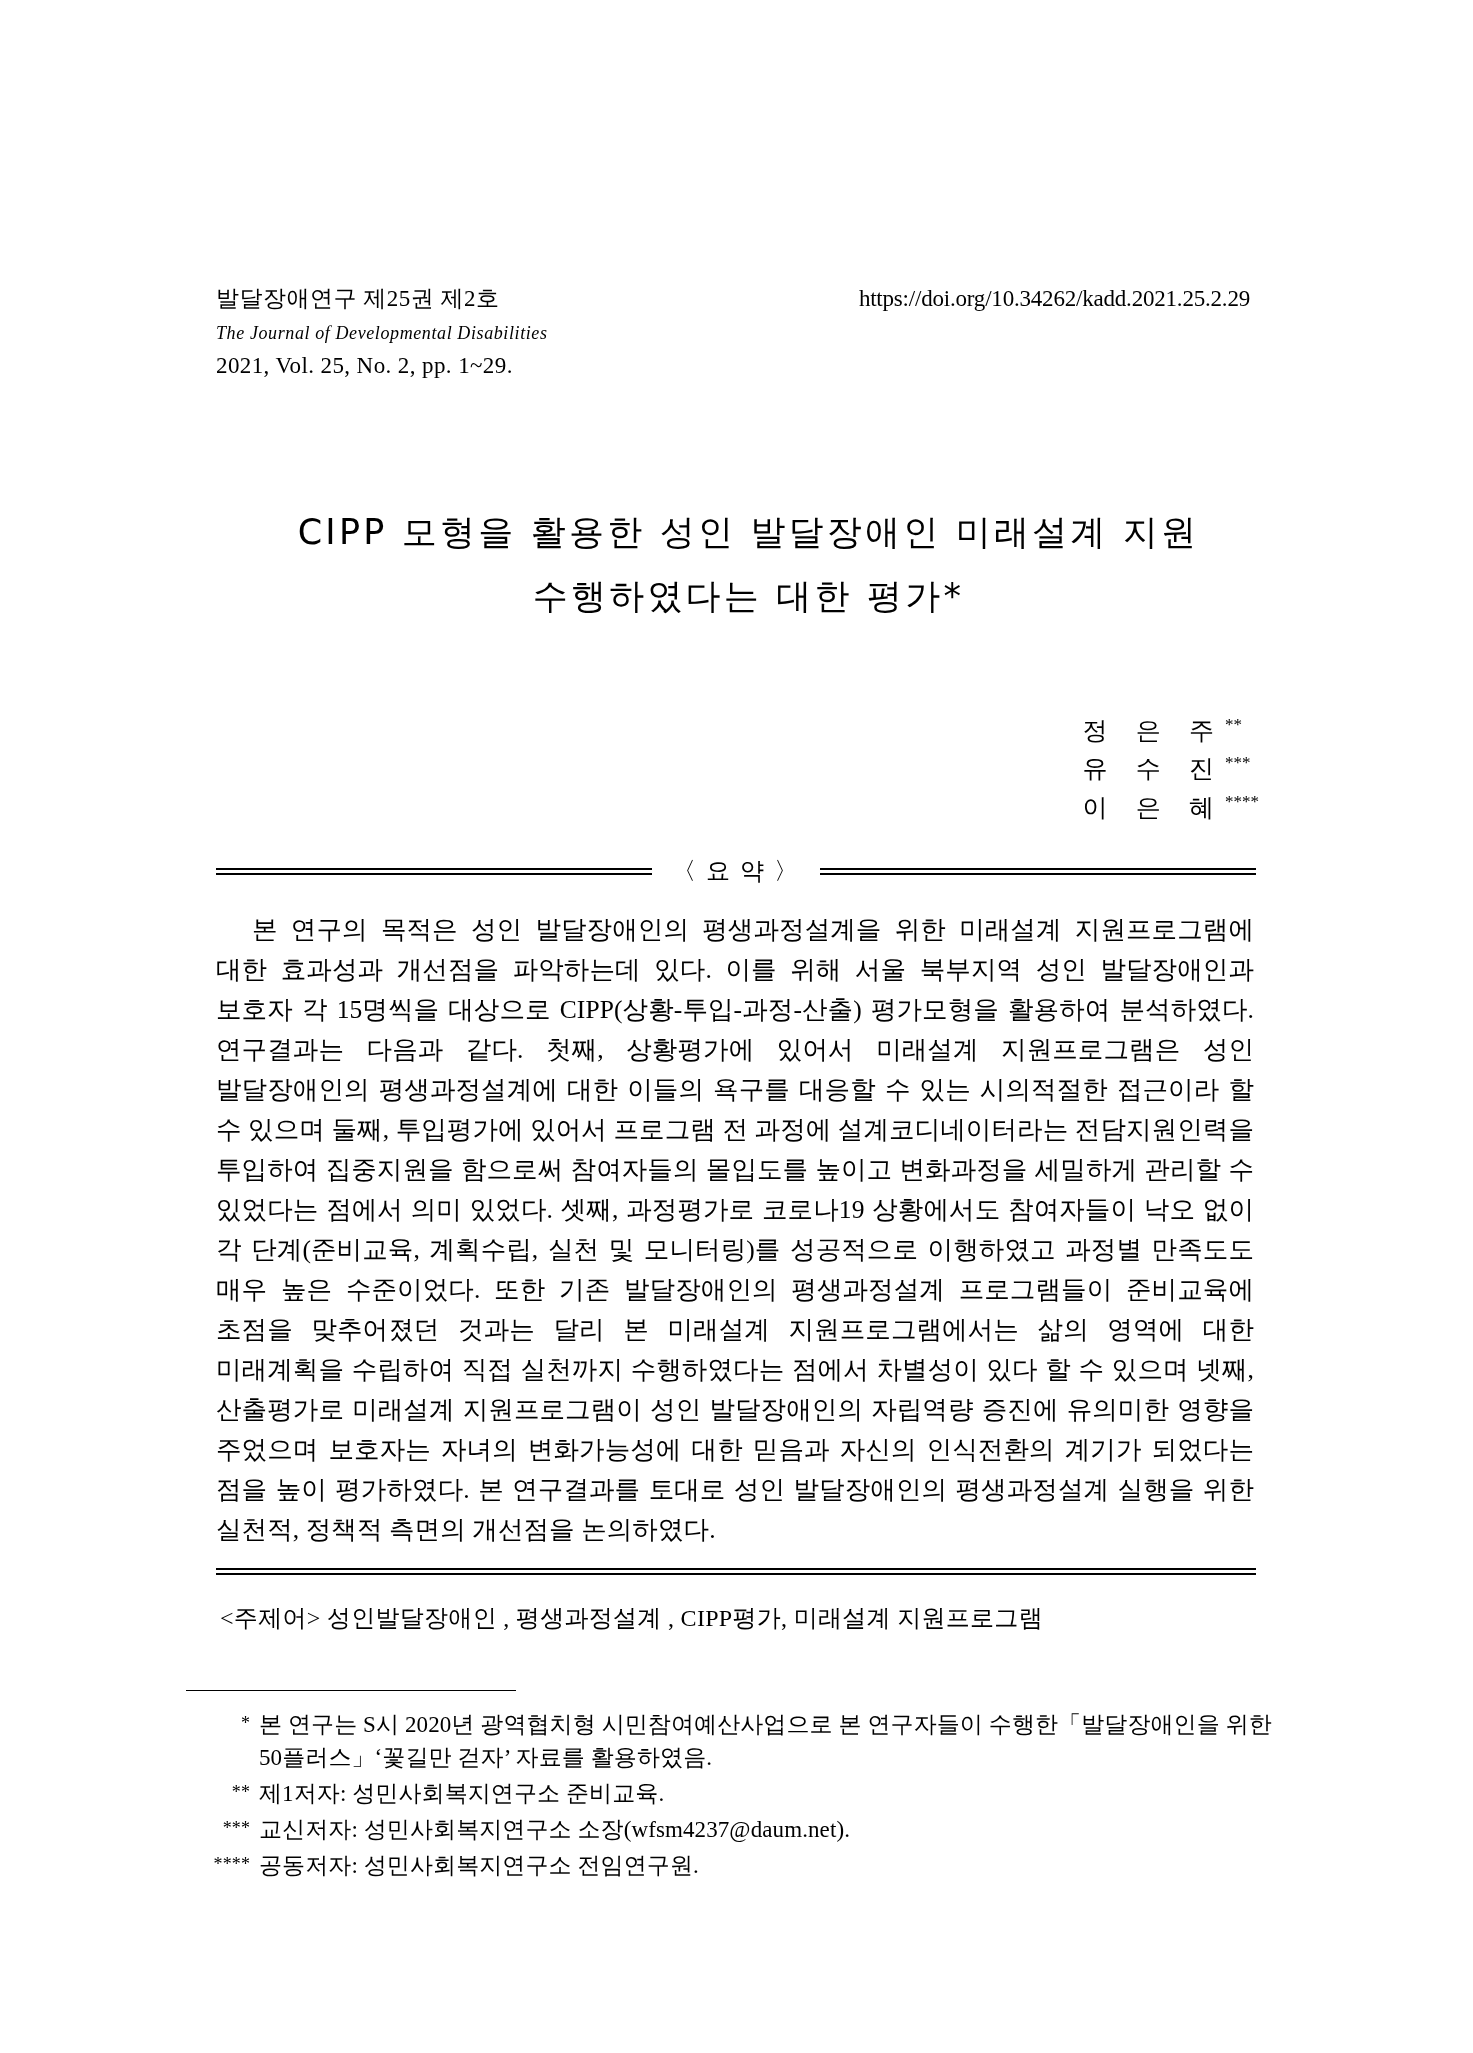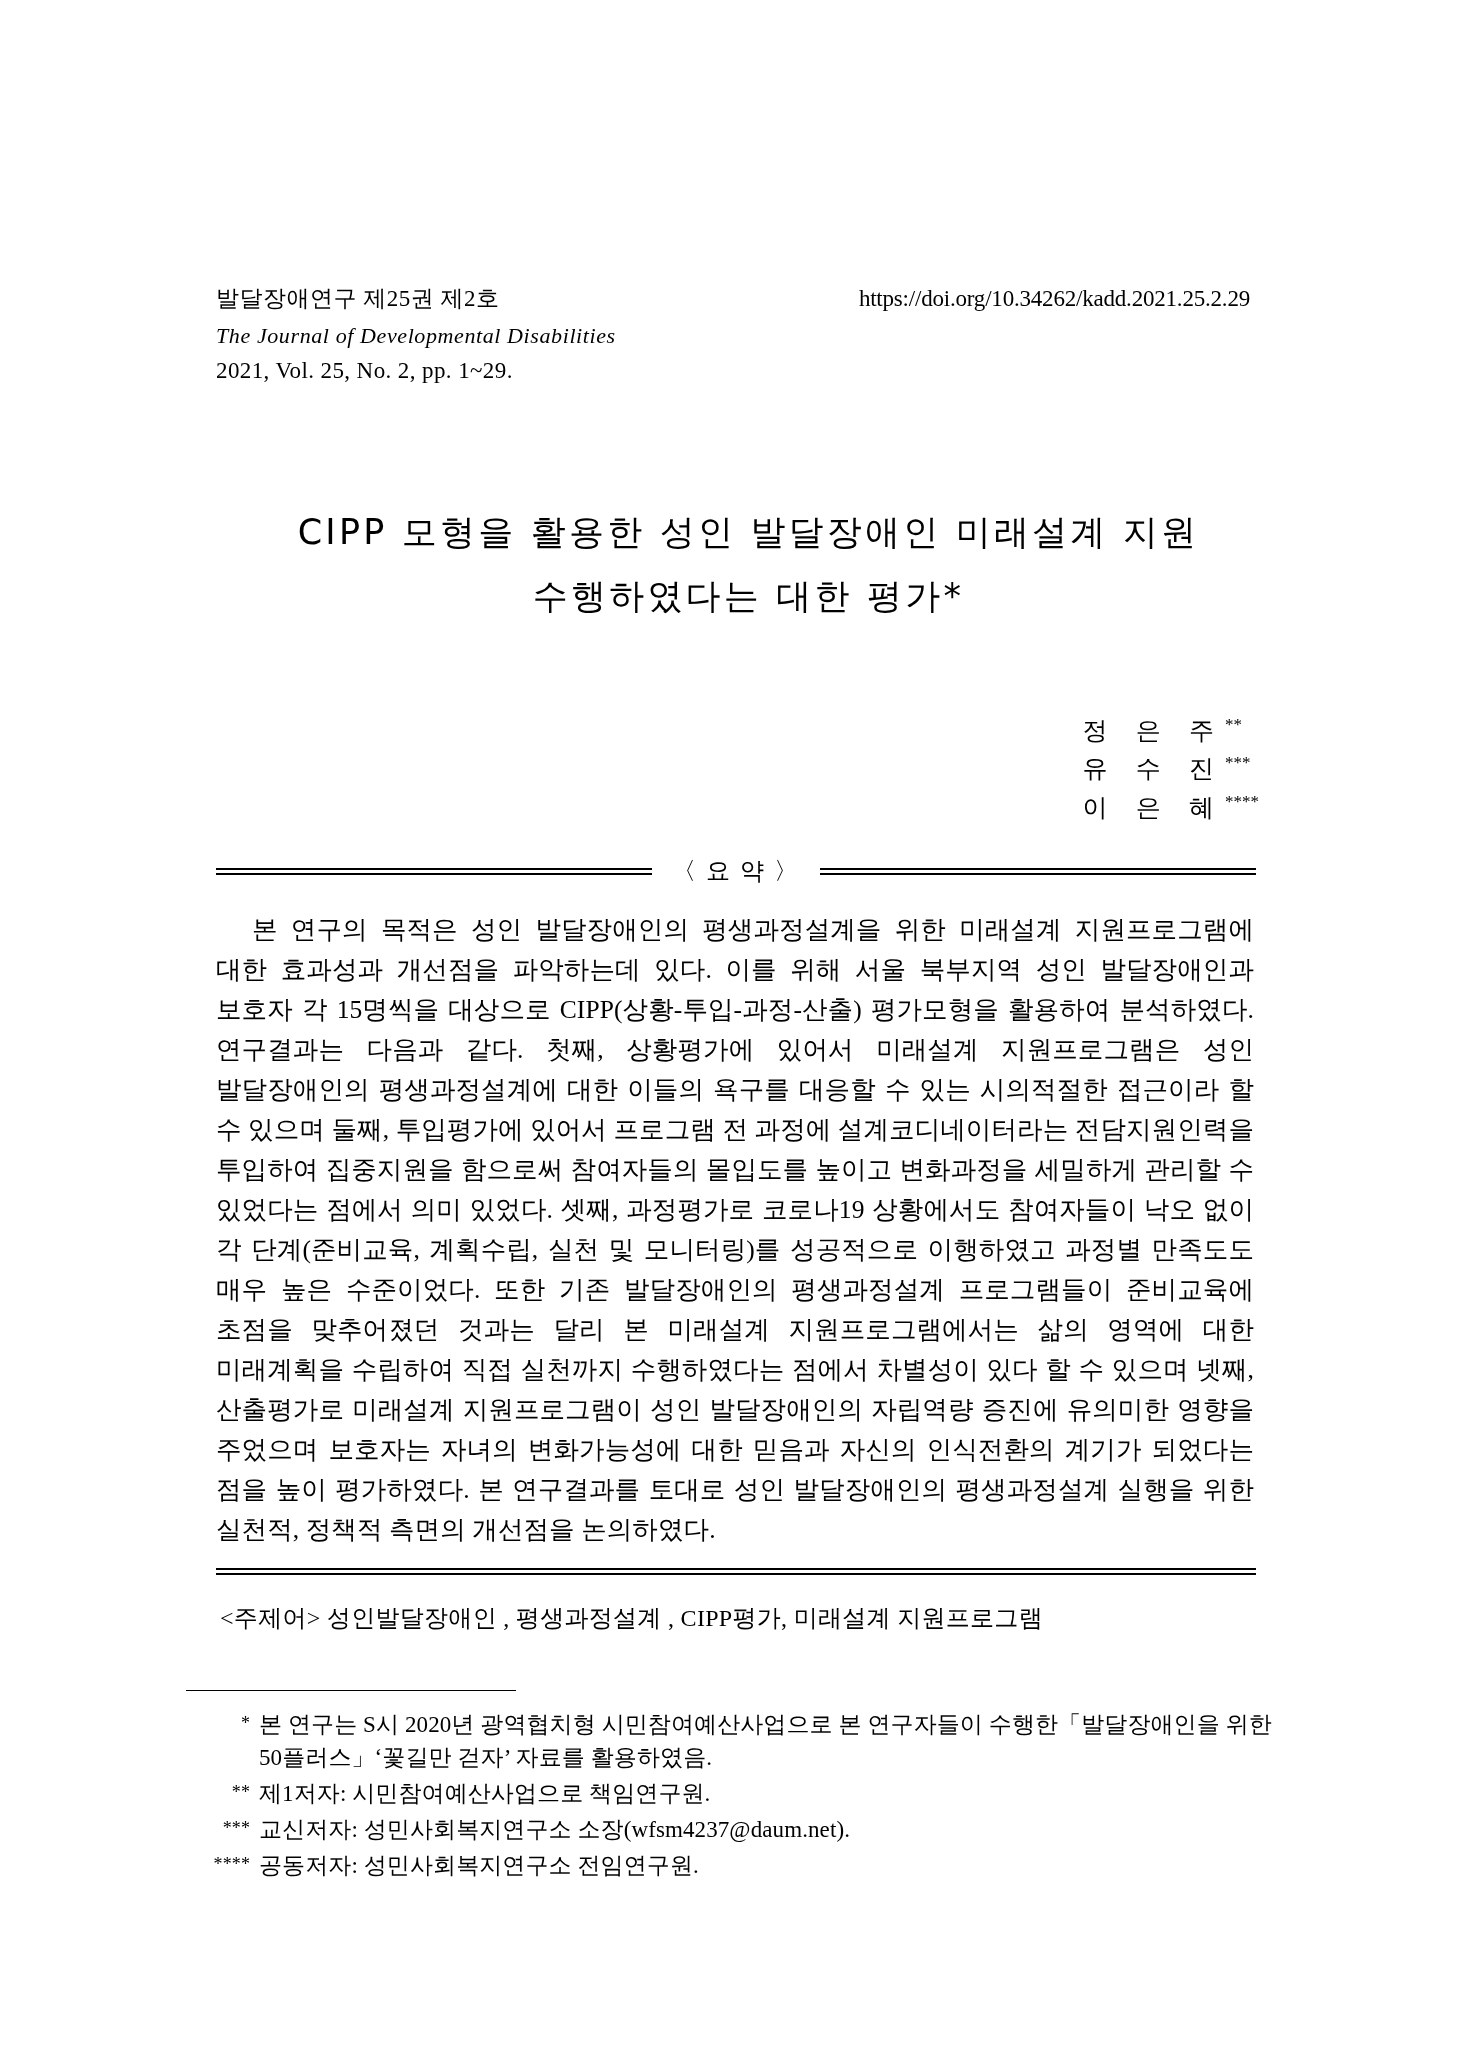--- a/index.html
+++ b/index.html
@@ -36,21 +36,21 @@
     letter-spacing: 0.5px;
     white-space: nowrap;
   }
   .doi {
     font-size: 23px;
     letter-spacing: -0.2px;
     white-space: nowrap;
     margin-right: 16px;
   }
   .journal-en {
-    font-size: 22px;
+    font-size: 18px;
     font-style: italic;
     letter-spacing: 0.6px;
     margin-top: 9px;
   }
   .issue-line {
     font-size: 23px;
     letter-spacing: 0.4px;
     margin-top: 9px;
   }
 
@@ -216,21 +216,21 @@
   </div>
 
   <div class="footnotes">
     <div class="foot-rule"></div>
     <div class="footnote">
       <div class="foot-mark">*</div>
       <div class="foot-text hang">본 연구는 S시 2020년 광역협치형 시민참여예산사업으로 본 연구자들이 수행한「발달장애인을 위한 50플러스」‘꽃길만 걷자’ 자료를 활용하였음.</div>
     </div>
     <div class="footnote">
       <div class="foot-mark">**</div>
-      <div class="foot-text">제1저자: 시민참여예산사업으로 책임연구원.</div>
+      <div class="foot-text">제1저자: 성민사회복지연구소 준비교육.</div>
     </div>
     <div class="footnote">
       <div class="foot-mark">***</div>
       <div class="foot-text">교신저자: 성민사회복지연구소 소장(wfsm4237@daum.net).</div>
     </div>
     <div class="footnote">
       <div class="foot-mark">****</div>
       <div class="foot-text">공동저자: 성민사회복지연구소 전임연구원.</div>
     </div>
   </div>

